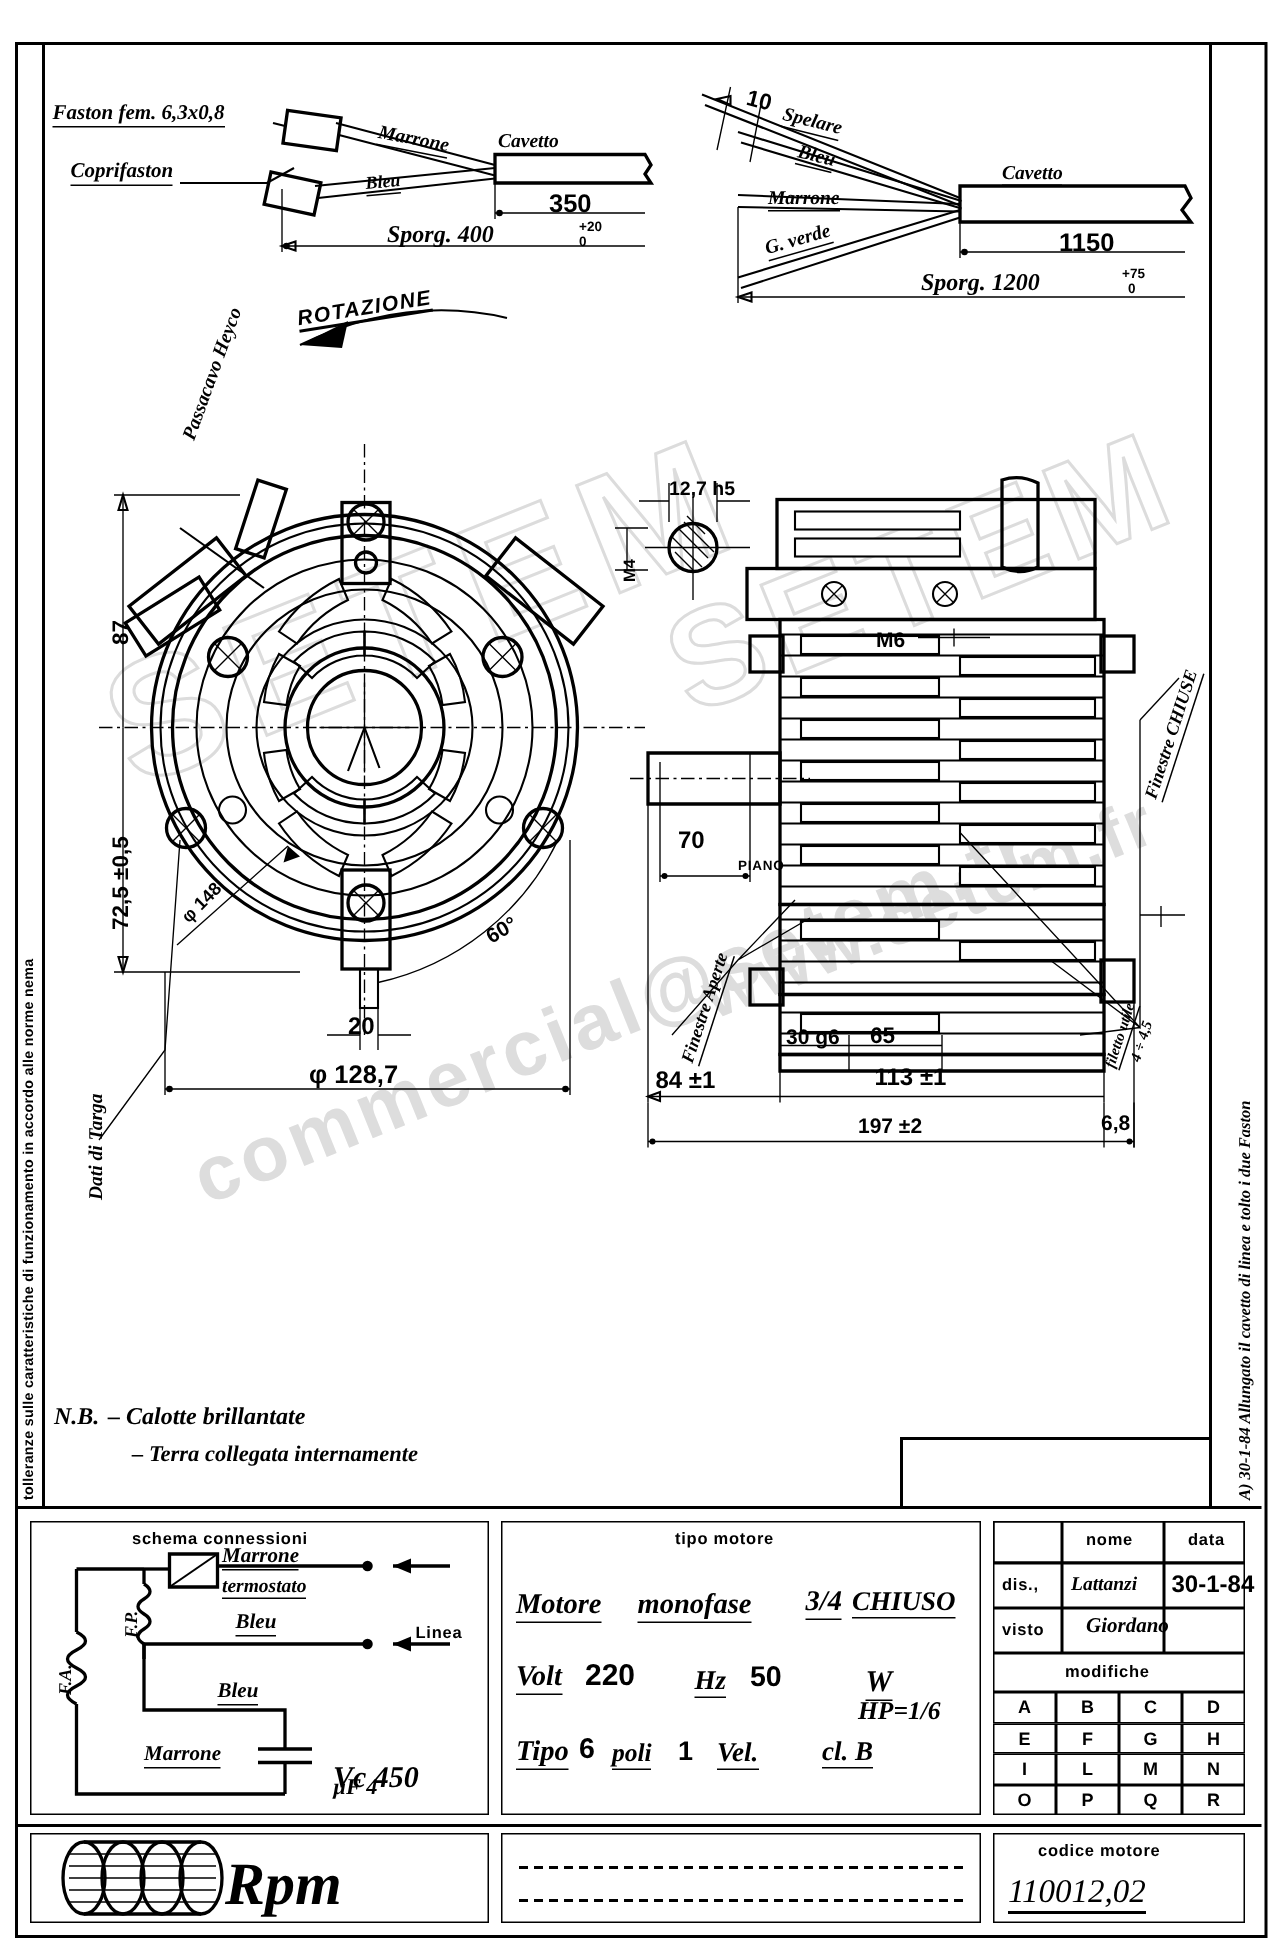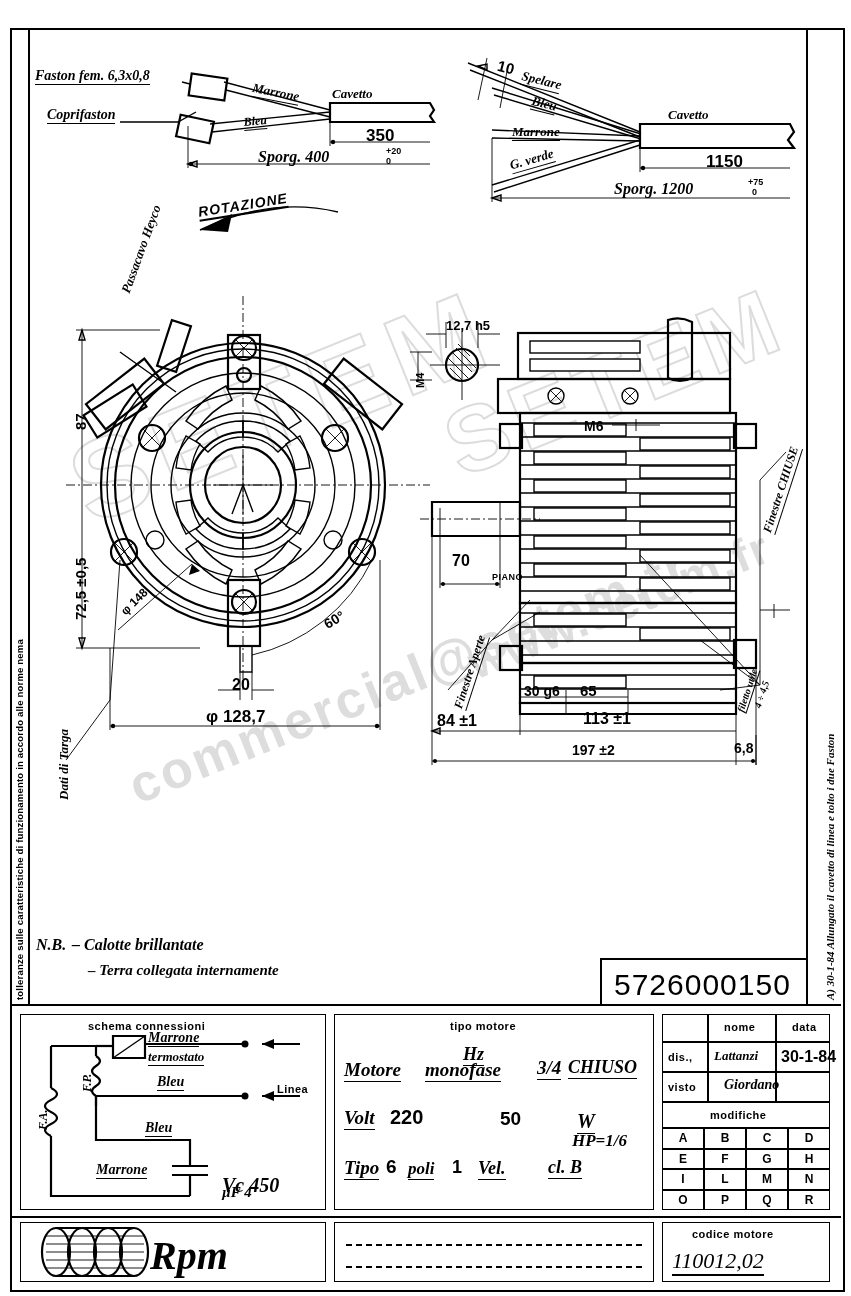--- a/index.html
+++ b/index.html
@@ -355,21 +355,20 @@
   <div class="txt dim" style="left:580px;top:682px;font-size:15px;">65</div>
   <div class="txt dim" style="left:437px;top:712px;font-size:16px;">84 ±1</div>
   <div class="txt dim" style="left:583px;top:710px;font-size:16px;">113 ±1</div>
   <div class="txt dim" style="left:572px;top:742px;font-size:14px;">197 ±2</div>
   <div class="txt dim" style="left:734px;top:740px;font-size:14px;">6,8</div>
 
   <div class="txt hand" style="left:36px;top:936px;font-size:16px;">N.B.</div>
   <div class="txt hand" style="left:72px;top:936px;font-size:16px;">–  Calotte brillantate</div>
   <div class="txt hand" style="left:88px;top:962px;font-size:15px;">–  Terra collegata internamente</div>
 
-  <div class="txt" style="left:614px;top:968px;font-size:30px;letter-spacing:1px;">5726000150</div>
   <div class="abs" style="left:600px;top:958px;width:206px;height:46px;border-left:2px solid #000;border-top:2px solid #000;"></div>
 
   <div class="tb" style="left:20px;top:1014px;width:306px;height:196px;"></div>
   <div class="txt blk" style="left:88px;top:1020px;font-size:11px;">schema   connessioni</div>
 
   <svg width="851" height="1296">
 
     <path class="s2" d="M51 1046 L 51 1088"></path>
     <path class="s2" d="M51 1088 q 12 6 0 12 q -12 6 0 12 q 12 6 0 12 q -12 6 0 12"></path>
     <path class="s2" d="M51 1136 L 51 1196 L 190 1196"></path>
@@ -414,21 +413,21 @@
   <div class="tb" style="left:334px;top:1014px;width:320px;height:196px;"></div>
   <div class="txt blk" style="left:450px;top:1020px;font-size:11px;">tipo motore</div>
 
   <div class="txt handu" style="left:344px;top:1059px;font-size:19px;">Motore</div>
   <div class="txt handu" style="left:425px;top:1059px;font-size:19px;">monofase</div>
   <div class="txt handu" style="left:537px;top:1057px;font-size:19px;">3/4</div>
   <div class="txt handu" style="left:568px;top:1057px;font-size:18px;">CHIUSO</div>
 
   <div class="txt handu" style="left:344px;top:1107px;font-size:19px;text-align:right;">Volt</div>
   <div class="txt dim" style="left:390px;top:1106px;font-size:20px;">220</div>
-  <div class="txt handu" style="left:463px;top:1044px;font-size:18px;text-align:center;">Hz</div>
+  <div class="txt handu" style="left:463px;top:1110px;font-size:18px;text-align:center;">Hz</div>
   <div class="txt dim" style="left:500px;top:1108px;font-size:19px;">50</div>
   <div class="txt handu" style="left:577px;top:1110px;font-size:20px;">W</div>
   <div class="txt hand" style="left:572px;top:1131px;font-size:17px;">HP=1/6</div>
 
   <div class="txt handu" style="left:344px;top:1157px;font-size:19px;">Tipo</div>
   <div class="txt dim" style="left:386px;top:1156px;font-size:19px;">6</div>
   <div class="txt handu" style="left:408px;top:1159px;font-size:17px;">poli</div>
   <div class="txt dim" style="left:452px;top:1157px;font-size:18px;">1</div>
   <div class="txt handu" style="left:478px;top:1158px;font-size:18px;">Vel.</div>
   <div class="txt handu" style="left:548px;top:1157px;font-size:18px;">cl. B</div>

